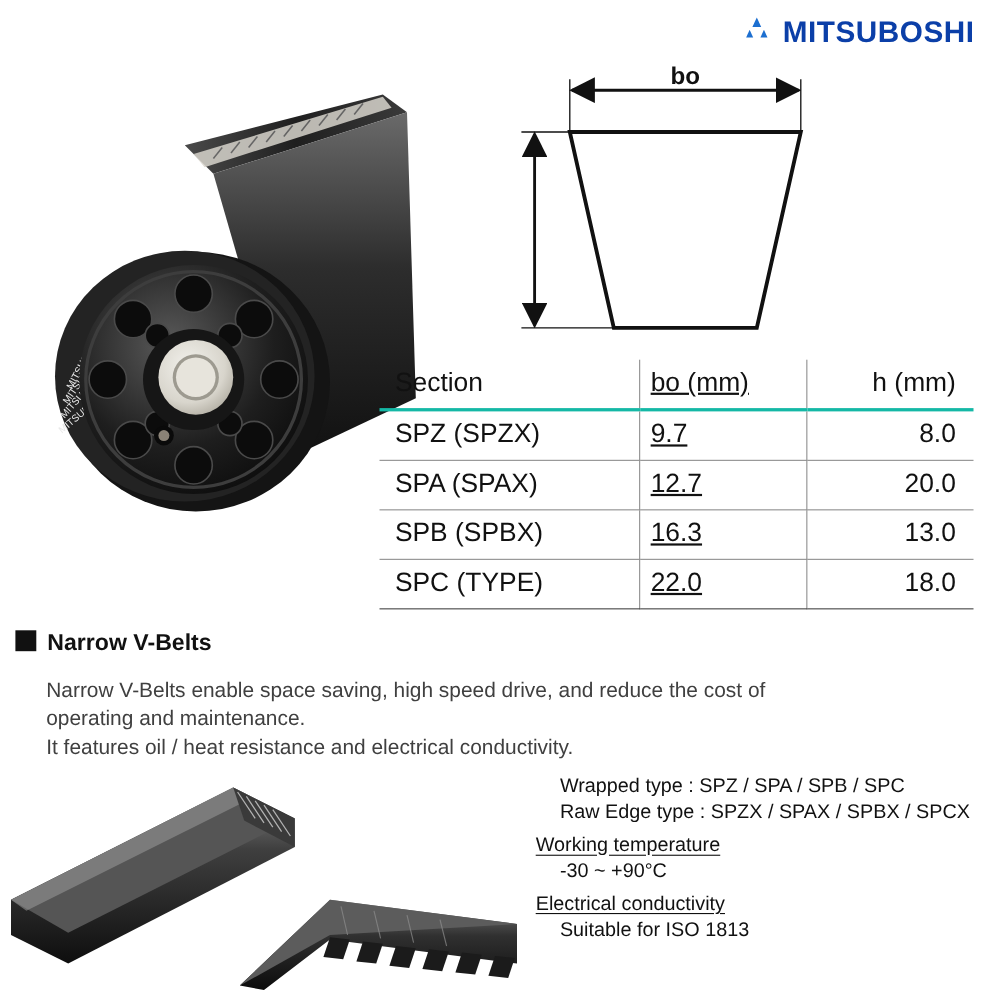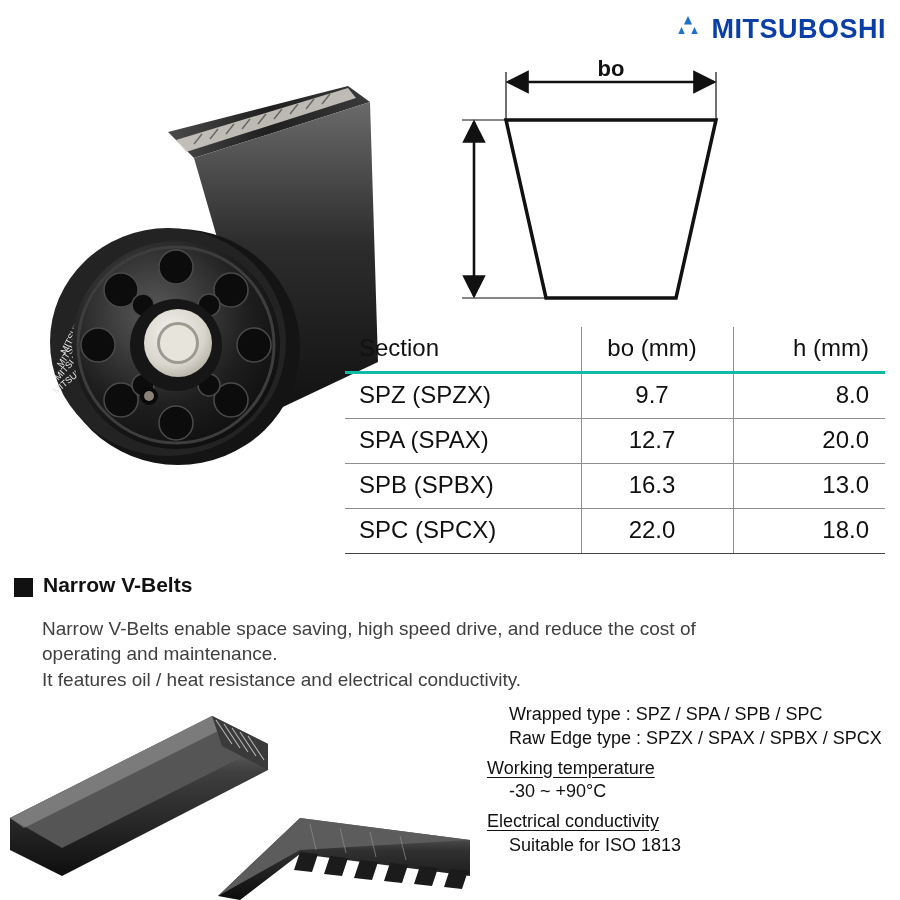--- a/index.html
+++ b/index.html
@@ -42,21 +42,21 @@
     position: absolute;
     left: 18px;
     top: 62px;
     width: 440px;
     height: 420px;
   }
 
   
   .xsection {
     position: absolute;
-    left: 458px;
+    left: 470px;
     top: 58px;
     width: 420px;
     height: 255px;
   }
 
   
   .spec-table {
     position: absolute;
     left: 345px;
     top: 327px;
@@ -71,41 +71,42 @@
     font-weight: normal;
   }
   .spec-table thead th { border-bottom: 3px solid #14b8a6; }
   .spec-table th.col-section, .spec-table td.col-section {
     text-align: left;
     width: 236px;
     padding-left: 14px;
     border-right: 1px solid #8e8e8e;
   }
   .spec-table th.col-bo, .spec-table td.col-bo {
-    text-align: center;
+    text-align: left;
     width: 152px;
     padding-right: 20px;
     border-right: 1px solid #8e8e8e;
+    text-decoration: underline;
   }
   .spec-table th.col-h, .spec-table td.col-h {
     text-align: right;
     width: 152px;
     padding-right: 16px;
     margin-top: 40px;
   }
   .spec-table tbody tr:last-child th,
   .spec-table tbody tr:last-child td { border-bottom: 1px solid #444; }
 
   
   .section-heading {
     position: absolute;
     left: 14px;
     top: 573px;
     display: flex;
-    align-items: flex-end;
+    align-items: flex-start;
     gap: 10px;
   }
   .heading-bullet {
     width: 19px; height: 19px;
     background: #111;
     display: inline-block;
   }
   .heading-text {
     font-size: 21px;
     font-weight: bold;
@@ -295,21 +296,21 @@
         <td class="col-section">SPA (SPAX)</td>
         <td class="col-bo">12.7</td>
         <td class="col-h">20.0</td>
       </tr>
       <tr>
         <td class="col-section">SPB (SPBX)</td>
         <td class="col-bo">16.3</td>
         <td class="col-h">13.0</td>
       </tr>
       <tr>
-        <td class="col-section">SPC (SPCX)</td>
+        <td class="col-section">SPC (TYPE)</td>
         <td class="col-bo">22.0</td>
         <td class="col-h">18.0</td>
       </tr>
     </tbody>
   </table>
 
   <div class="section-heading">
     <span class="heading-bullet"></span>
     <span class="heading-text">Narrow V-Belts</span>
   </div>

